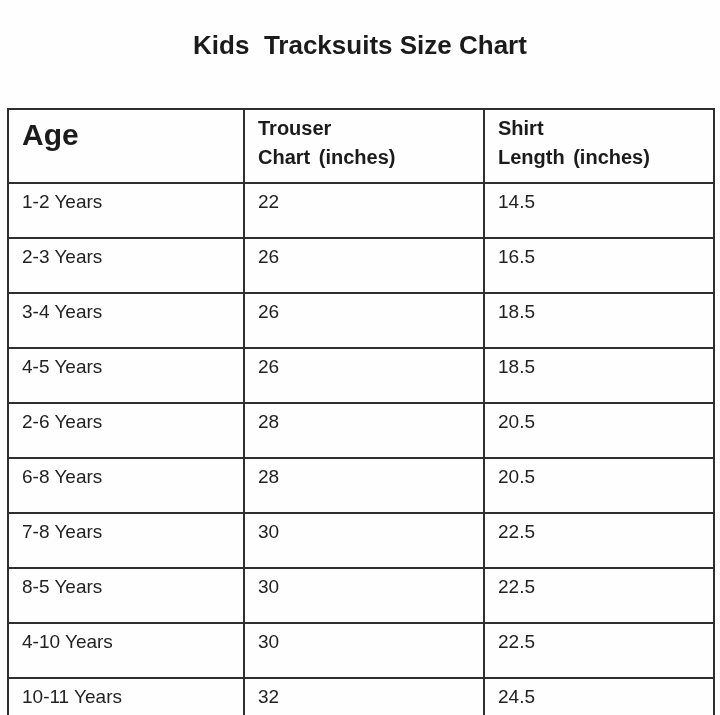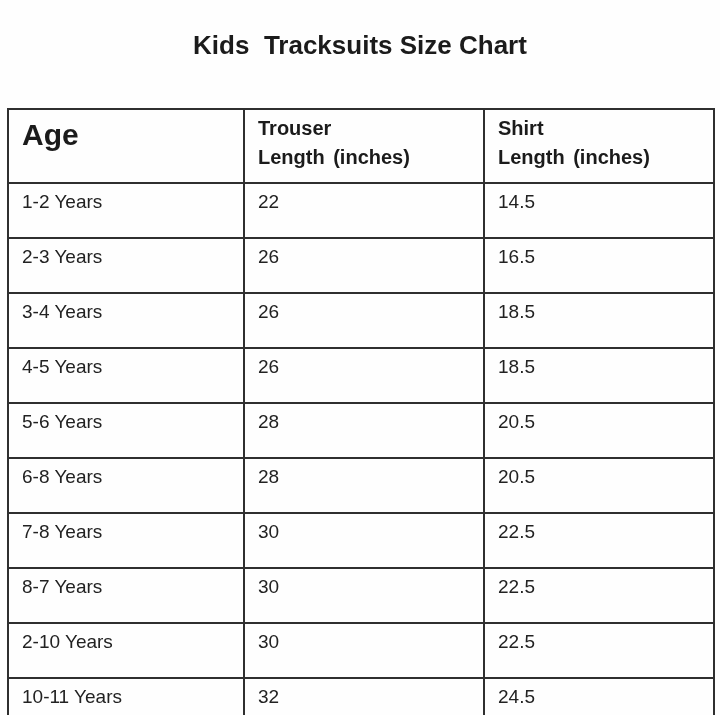--- a/index.html
+++ b/index.html
@@ -82,21 +82,21 @@
   <table class="size-chart">
     <colgroup>
       <col class="col-age">
       <col class="col-trouser">
       <col class="col-shirt">
     </colgroup>
     <thead>
       <tr>
         <th class="age-header">Age</th>
         <th>Trouser
-Length  (inches)</th>
+Chart  (inches)</th>
         <th>Shirt
 Length  (inches)</th>
       </tr>
     </thead>
     <tbody>
       <tr>
         <td>1-2 Years</td>
         <td>22</td>
         <td>14.5</td>
       </tr>
@@ -109,41 +109,41 @@
         <td>3-4 Years</td>
         <td>26</td>
         <td>18.5</td>
       </tr>
       <tr>
         <td>4-5 Years</td>
         <td>26</td>
         <td>18.5</td>
       </tr>
       <tr>
-        <td>5-6 Years</td>
+        <td>2-6 Years</td>
         <td>28</td>
         <td>20.5</td>
       </tr>
       <tr>
         <td>6-8 Years</td>
         <td>28</td>
         <td>20.5</td>
       </tr>
       <tr>
         <td>7-8 Years</td>
         <td>30</td>
         <td>22.5</td>
       </tr>
       <tr>
-        <td>8-7 Years</td>
+        <td>8-5 Years</td>
         <td>30</td>
         <td>22.5</td>
       </tr>
       <tr>
-        <td>2-10 Years</td>
+        <td>4-10 Years</td>
         <td>30</td>
         <td>22.5</td>
       </tr>
       <tr>
         <td>10-11 Years</td>
         <td>32</td>
         <td>24.5</td>
       </tr>
 
     </tbody>

